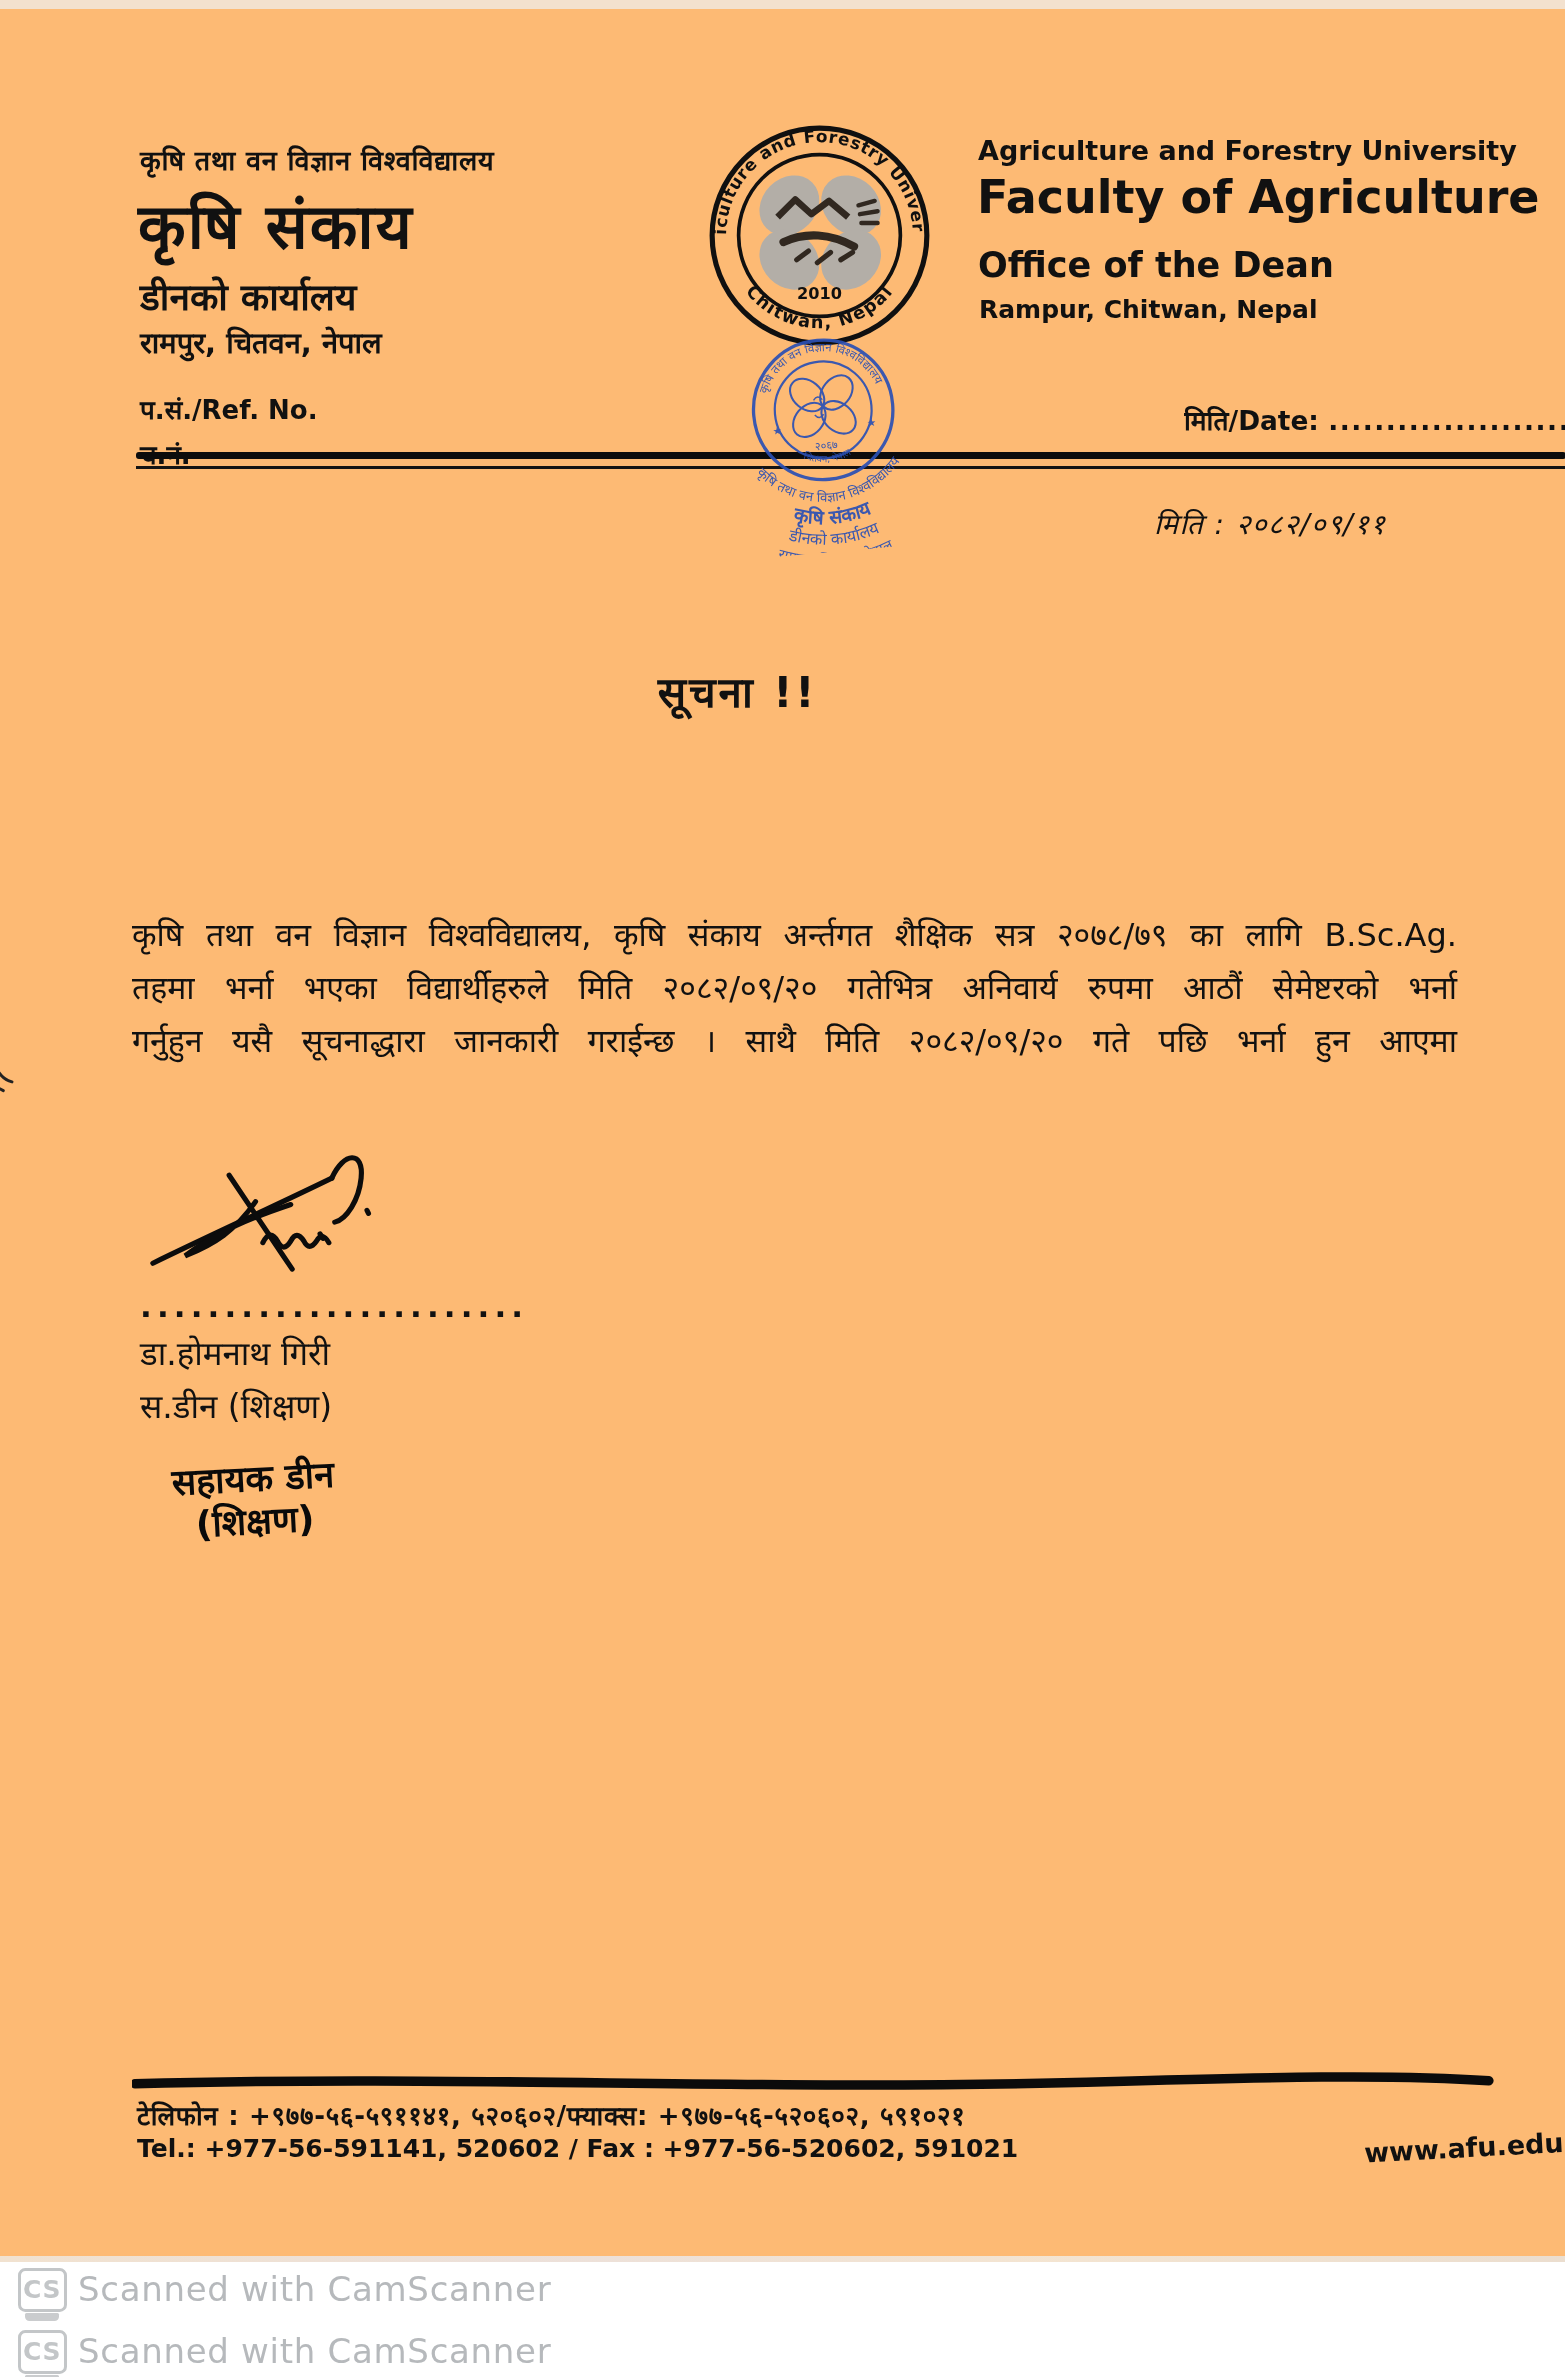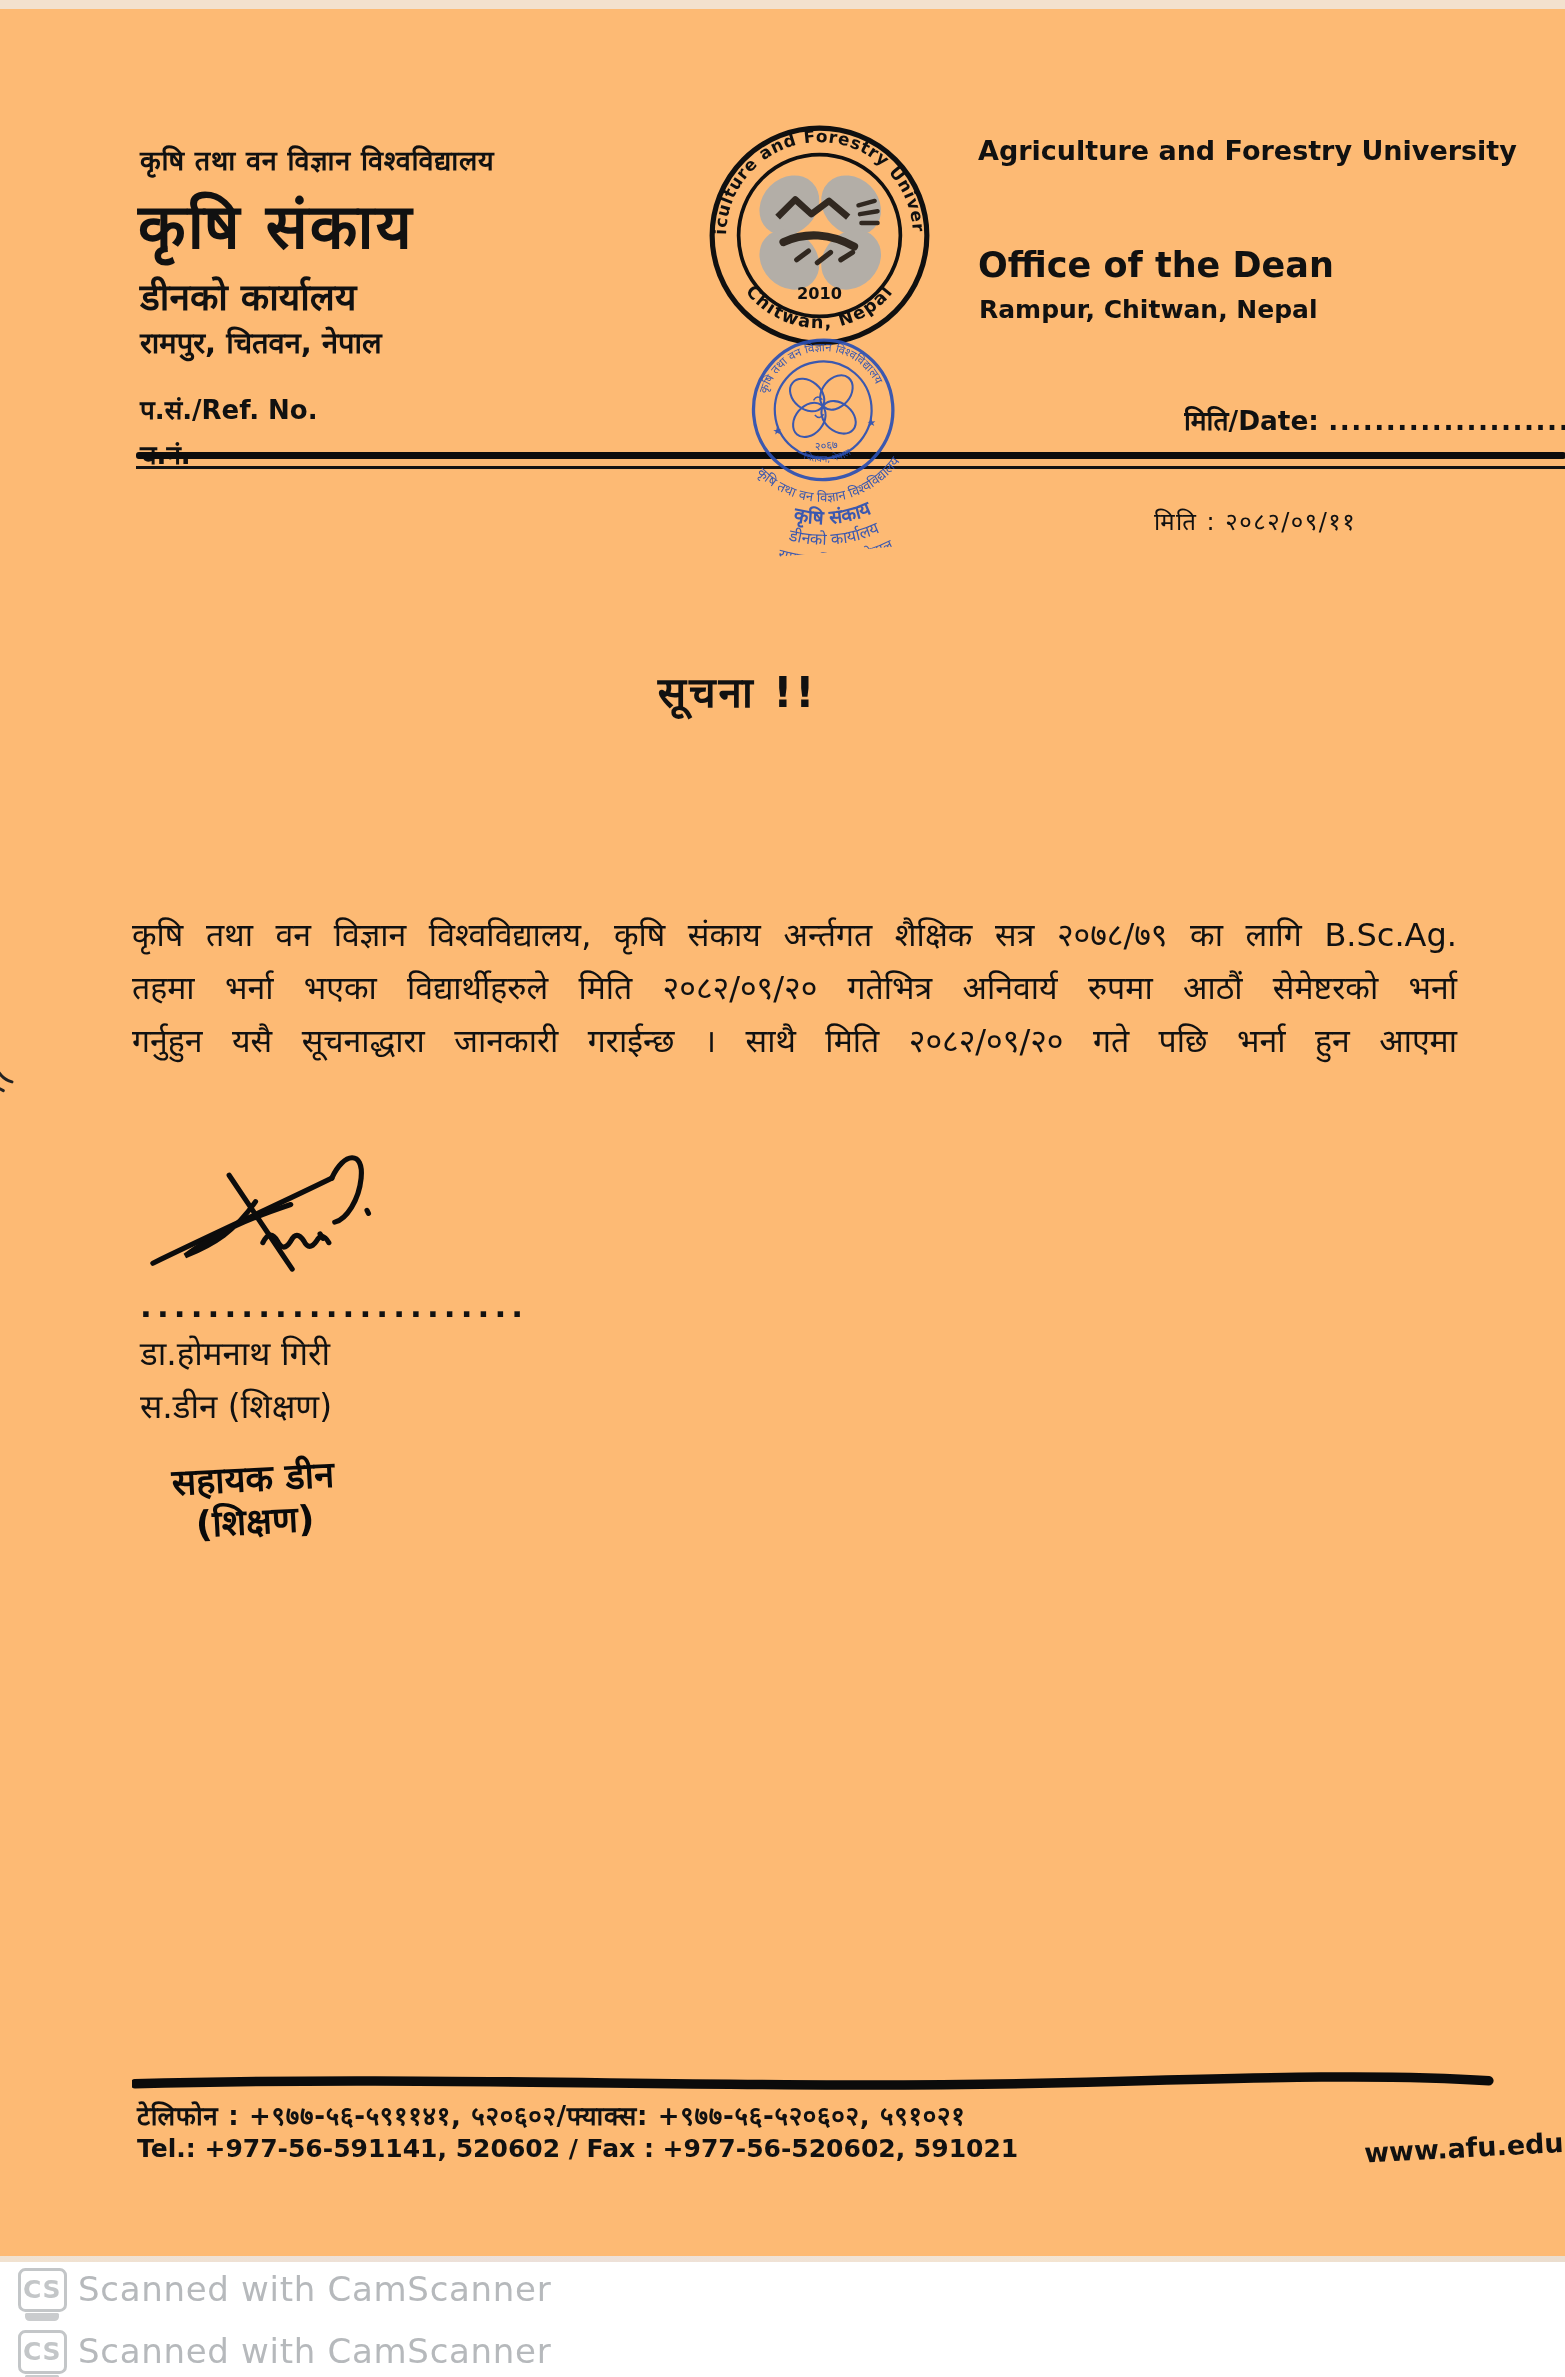--- a/index.html
+++ b/index.html
@@ -22,21 +22,21 @@
   .en-uni{left:978px;top:135px;font-size:27px;font-weight:bold;}
   .en-fac{left:977px;top:170px;font-size:46px;font-weight:bold;letter-spacing:0px;}
   .en-office{left:978px;top:245px;font-size:35px;font-weight:bold;}
   .en-addr{left:979px;top:295px;font-size:25px;font-weight:bold;}
   .date-row{left:1184px;top:402px;width:382px;font-size:26.4px;font-weight:bold;white-space:nowrap;overflow:hidden;}
   .date-dots{font-weight:bold;letter-spacing:1.5px;}
   
   .rule-thick{left:136px;top:452px;width:1430px;height:7.3px;background:#0c0c0c;border-radius:2.9px;}
   .rule-thin{left:136px;top:466px;width:1430px;height:2.9px;background:#141414;}
   
-  .date-value{left:1154px;top:504px;font-size:24px;letter-spacing:1.5px;}
+  .date-value{left:1154px;top:504px;font-size:28px;letter-spacing:1.5px;font-style:italic;}
   
   .notice-title{left:0;top:662px;width:1475px;text-align:center;font-size:42px;font-weight:800;letter-spacing:2.9px;}
   
   .body-text{left:132px;top:909px;width:1325px;font-size:32px;line-height:53px;}
   .body-line{text-align:justify;text-align-last:justify;white-space:nowrap;}
   .body-line.last{text-align:left;text-align-last:left;}
   
   .sig-svg{left:147px;top:1140px;}
   .sig-dots{left:140px;top:1288px;font-size:31px;font-weight:bold;letter-spacing:5.1px;}
   .sig-name{left:140px;top:1330px;font-size:33px;}
@@ -100,20 +100,21 @@
         <textPath href="#sealTop" startOffset="50%" text-anchor="middle">Agriculture and Forestry University</textPath>
       </text>
       <text font-size="24" font-weight="bold" fill="#101010" font-family="DejaVu Sans, sans-serif" letter-spacing="2">
         <textPath href="#sealBot" startOffset="50%" text-anchor="middle">Chitwan, Nepal</textPath>
       </text>
       <text x="153" y="240" font-size="22" font-weight="bold" fill="#101010" text-anchor="middle" font-family="DejaVu Sans, sans-serif">2010</text>
     </svg>
   </div>
 
   <div class="abs en-uni">Agriculture and Forestry University</div>
+  <div class="abs en-fac">Faculty of Agriculture</div>
   <div class="abs en-office">Office of the Dean</div>
   <div class="abs en-addr">Rampur, Chitwan, Nepal</div>
 
   <div class="abs date-row">
     <span>मिति/Date:</span>
     <span class="date-dots">.............................</span>
   </div>
 
   <div class="abs rule-thick"></div>
   <div class="abs rule-thin"></div>

